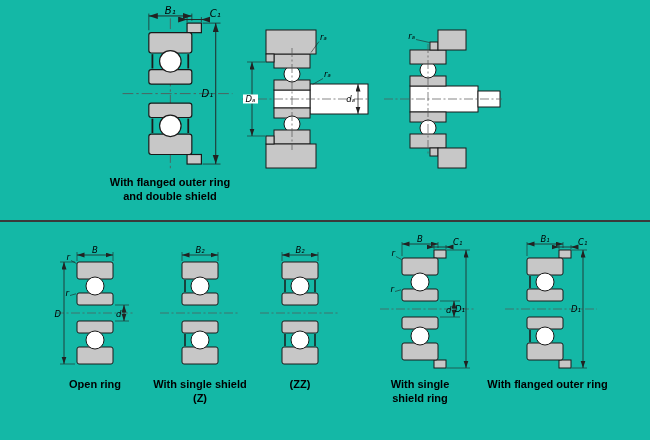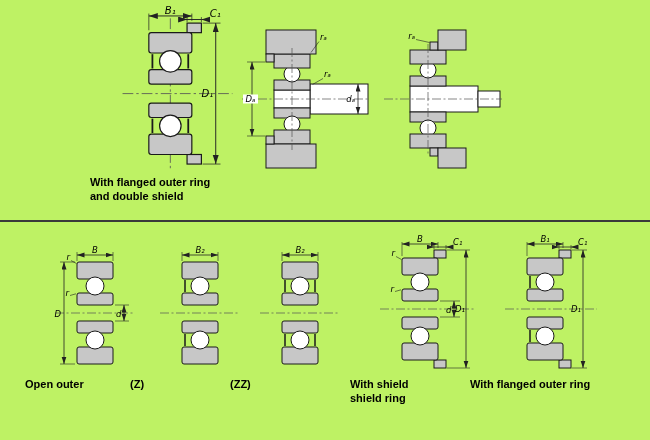--- a/index.html
+++ b/index.html
@@ -1,19 +1,19 @@
 <!DOCTYPE html>
 <html><head>
 <meta charset="utf-8">
 <style>
   html,body{margin:0;padding:0;background:#fff}
-  .stage{position:relative;width:650px;height:440px;background:#bef264;overflow:hidden;font-family:"Liberation Sans",sans-serif}
+  .stage{position:relative;width:650px;height:440px;background:#14b8a6;overflow:hidden;font-family:"Liberation Sans",sans-serif}
   .diag{position:absolute;overflow:visible}
   svg{overflow:visible}
-  .caption{position:absolute;text-align:left;font-weight:bold;font-size:11px;line-height:1.25;color:#000}
+  .caption{position:absolute;text-align:center;font-weight:bold;font-size:11px;line-height:1.25;color:#000}
   .divider{position:absolute;left:0;width:650px;height:2px;background:#3a3a3a}
   .ring{fill:#c7c7c7;stroke:#1a1a1a;stroke-width:1}
   .steel{fill:#ffffff;stroke:#1a1a1a;stroke-width:1}
   .ball{fill:#ffffff;stroke:#1a1a1a;stroke-width:1}
   .shield{stroke:#1a1a1a;stroke-width:1.5}
   .cl{stroke:#555;stroke-width:.7;stroke-dasharray:9 2.5 2 2.5;fill:none}
   .dim{stroke:#222;stroke-width:.8;fill:none}
   .ext{stroke:#222;stroke-width:.6}
   .ldr{stroke:#222;stroke-width:.6}
   .lbl{font-family:"DejaVu Sans",sans-serif;font-style:italic;font-size:8.5px;fill:#000}
@@ -178,21 +178,21 @@
     <g>
       <text class="lbl" x="17" y="14" text-anchor="end">r</text>
       <line class="ldr" x1="18" y1="14.5" x2="23.5" y2="17.5"></line>
     </g>
     <g>
       <text class="lbl" x="16" y="50" text-anchor="end">r</text>
       <line class="ldr" x1="17" y1="49.5" x2="23" y2="47.8"></line>
     </g>
   </svg>
   <div class="caption" style="left:25px;top:378px;width:140px">
-    <div>Open outer</div>
+    <div>Open ring</div>
   </div>
 
   <svg class="diag" style="left:158px;top:246px" width="84" height="130" viewBox="0 0 84 130">
     <line class="cl" x1="2" y1="67" x2="82" y2="67"></line>
     <g>
       <rect class="ring" x="24" y="16" width="36" height="17" rx="2"></rect>
       <rect class="ring" x="24" y="101" width="36" height="17" rx="2"></rect>
       <rect class="ring" x="24" y="47" width="36" height="12" rx="2"></rect>
       <rect class="ring" x="24" y="75" width="36" height="12" rx="2"></rect>
       <circle class="ball" cx="42" cy="40" r="9"></circle>
@@ -201,20 +201,21 @@
       <line class="shield" x1="27" y1="88" x2="27" y2="100"></line>
     </g>
     <g>
       <line class="ext" x1="24" y1="15" x2="24" y2="6"></line>
       <line class="ext" x1="60" y1="15" x2="60" y2="6"></line>
       <line class="dim" x1="24" y1="9" x2="60" y2="9" marker-start="url(#arr)" marker-end="url(#arr)"></line>
       <text class="lbl" x="42" y="7" text-anchor="middle">B₂</text>
     </g>
   </svg>
   <div class="caption" style="left:130px;top:378px;width:140px">
+    <div>With single shield</div>
     <div>(Z)</div>
   </div>
 
   <svg class="diag" style="left:258px;top:246px" width="84" height="130" viewBox="0 0 84 130">
     <line class="cl" x1="2" y1="67" x2="82" y2="67"></line>
     <g>
       <rect class="ring" x="24" y="16" width="36" height="17" rx="2"></rect>
       <rect class="ring" x="24" y="101" width="36" height="17" rx="2"></rect>
       <rect class="ring" x="24" y="47" width="36" height="12" rx="2"></rect>
       <rect class="ring" x="24" y="75" width="36" height="12" rx="2"></rect>
@@ -277,21 +278,21 @@
     <g>
       <text class="lbl" x="17" y="22" text-anchor="end">r</text>
       <line class="ldr" x1="18" y1="22.5" x2="23.5" y2="25.5"></line>
     </g>
     <g>
       <text class="lbl" x="16" y="58" text-anchor="end">r</text>
       <line class="ldr" x1="17" y1="57.5" x2="23" y2="55.8"></line>
     </g>
   </svg>
   <div class="caption" style="left:350px;top:378px;width:140px">
-    <div>With shield</div>
+    <div>With single</div>
     <div>shield ring</div>
   </div>
 
   <svg class="diag" style="left:503px;top:234px" width="96" height="144" viewBox="0 0 96 144">
     <line class="cl" x1="2" y1="75" x2="94" y2="75"></line>
     <g>
       <rect class="ring" x="56" y="16" width="12" height="8"></rect>
       <rect class="ring" x="56" y="126" width="12" height="8"></rect>
       <rect class="ring" x="24" y="24" width="36" height="17" rx="2"></rect>
       <rect class="ring" x="24" y="109" width="36" height="17" rx="2"></rect>

